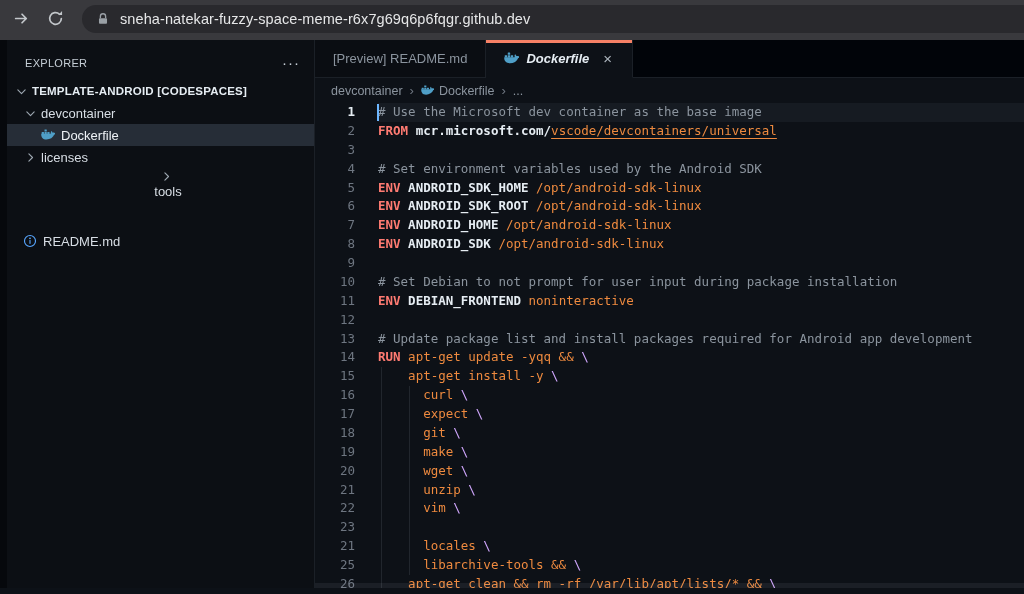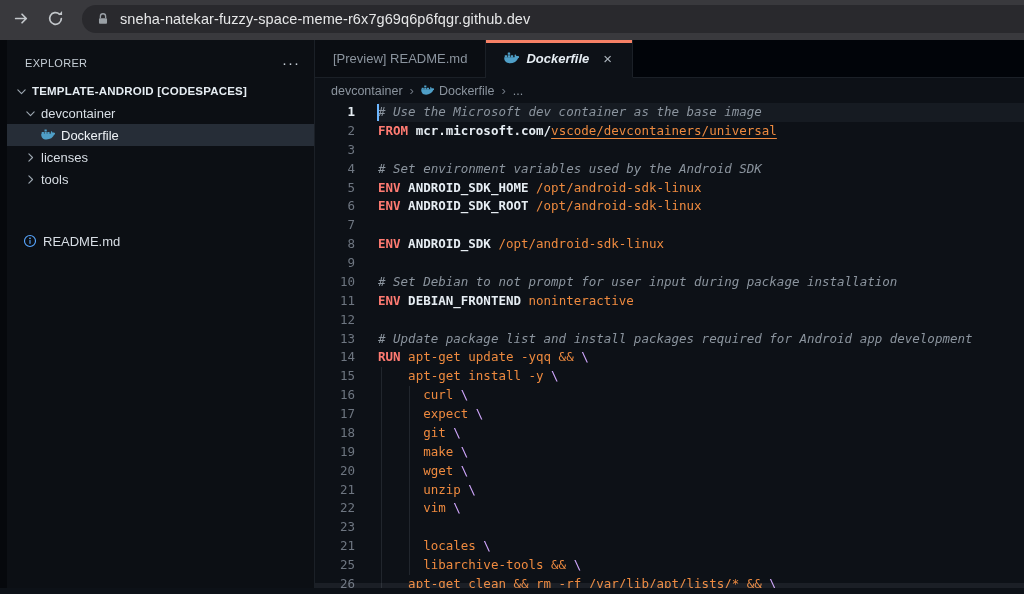--- a/index.html
+++ b/index.html
@@ -71,21 +71,21 @@
   .current-line { position:absolute; left:63px; right:0; top:0; height:19px; background:#161b22; }
   .indent-guide { position:absolute; width:1px; background:#21262d; }
   .guide-a { left:66px; top:264px; height:226px; }
   .guide-b { left:94px; top:283px; height:189px; }
   .cursor { position:absolute; left:62px; top:1px; width:2px; height:17px; background:#6cb6ff; }
   .hscroll-shadow { position:absolute; left:0; right:0; bottom:0; height:5px; background:rgba(201,209,217,0.08); }
   .code-line { position:relative; height:18.88px; line-height:18.88px; white-space:pre; display:flex; }
   .num { display:inline-block; width:40px; flex:0 0 40px; text-align:right; color:#6e7681; font-weight:400; }
   .code-line.active .num { color:#e6edf3; font-weight:bold; }
   .content { margin-left:23px; }
-  .tok-c { color:#8b949e;font-style:italic; }
+  .tok-c { color:#8b949e; }
   .tok-k { color:#ff7b72; font-weight:bold; }
   .tok-p { color:#e6edf3; font-weight:bold; }
   .tok-v { color:#ee8a3f; }
   .tok-l { color:#ee8a3f; text-decoration:underline; text-underline-offset:3px; }
   .tok-e { color:#d2a8ff; }
 </style>
 </head>
 <body>
 
 <div class="browser-bar">
@@ -152,21 +152,21 @@
             <span class="tree-label">Dockerfile</span>
           </div>
           <div class="tree-row" style="padding-left: 15px;">
             <span class="twisty">
               <svg viewBox="0 0 16 16" class="">
                 <path d="M6 3.5l4.5 4.5L6 12.5" fill="none" stroke="currentColor" stroke-width="1.4" stroke-linecap="round" stroke-linejoin="round"></path>
               </svg>
             </span>
             <span class="tree-label">licenses</span>
           </div>
-          <div class="tree-row" style="padding-left: 15px;">
+          <div class="tree-row" style="padding-left: 15px; flex-direction: column;">
             <span class="twisty">
               <svg viewBox="0 0 16 16" class="">
                 <path d="M6 3.5l4.5 4.5L6 12.5" fill="none" stroke="currentColor" stroke-width="1.4" stroke-linecap="round" stroke-linejoin="round"></path>
               </svg>
             </span>
             <span class="tree-label">tools</span>
           </div>
           <div class="tree-row" style="padding-left: 15px; margin-top: 40px;">
             <span class="file-icon icon-info">
               <svg viewBox="0 0 16 16" class="">
@@ -230,21 +230,21 @@
       <div class="current-line"></div>
       <div class="indent-guide guide-a"></div>
       <div class="indent-guide guide-b"></div>
       <div id="code-lines">
           <div class="code-line active"><span class="num">1</span><span class="content"><span class="tok-c"># Use the Microsoft dev container as the base image</span></span></div>
           <div class="code-line"><span class="num">2</span><span class="content"><span class="tok-k">FROM</span><span class="tok-p"> mcr.microsoft.com/</span><span class="tok-l">vscode/devcontainers/universal</span></span></div>
           <div class="code-line"><span class="num">3</span><span class="content"></span></div>
           <div class="code-line"><span class="num">4</span><span class="content"><span class="tok-c"># Set environment variables used by the Android SDK</span></span></div>
           <div class="code-line"><span class="num">5</span><span class="content"><span class="tok-k">ENV</span><span class="tok-p"> ANDROID_SDK_HOME</span><span class="tok-v"> /opt/android-sdk-linux</span></span></div>
           <div class="code-line"><span class="num">6</span><span class="content"><span class="tok-k">ENV</span><span class="tok-p"> ANDROID_SDK_ROOT</span><span class="tok-v"> /opt/android-sdk-linux</span></span></div>
-          <div class="code-line"><span class="num">7</span></div>
+          <div class="code-line"><span class="num">7</span><span class="content"><span class="tok-k">ENV</span><span class="tok-p"> ANDROID_HOME</span><span class="tok-v"> /opt/android-sdk-linux</span></span></div>
           <div class="code-line"><span class="num">8</span><span class="content"><span class="tok-k">ENV</span><span class="tok-p"> ANDROID_SDK</span><span class="tok-v"> /opt/android-sdk-linux</span></span></div>
           <div class="code-line"><span class="num">9</span><span class="content"></span></div>
           <div class="code-line"><span class="num">10</span><span class="content"><span class="tok-c"># Set Debian to not prompt for user input during package installation</span></span></div>
           <div class="code-line"><span class="num">11</span><span class="content"><span class="tok-k">ENV</span><span class="tok-p"> DEBIAN_FRONTEND</span><span class="tok-v"> noninteractive</span></span></div>
           <div class="code-line"><span class="num">12</span><span class="content"></span></div>
           <div class="code-line"><span class="num">13</span><span class="content"><span class="tok-c"># Update package list and install packages required for Android app development</span></span></div>
           <div class="code-line"><span class="num">14</span><span class="content"><span class="tok-k">RUN</span><span class="tok-v"> apt-get update -yqq &amp;&amp; </span><span class="tok-e">\</span></span></div>
           <div class="code-line"><span class="num">15</span><span class="content"><span class="tok-v">    apt-get install -y </span><span class="tok-e">\</span></span></div>
           <div class="code-line"><span class="num">16</span><span class="content"><span class="tok-v">      curl </span><span class="tok-e">\</span></span></div>
           <div class="code-line"><span class="num">17</span><span class="content"><span class="tok-v">      expect </span><span class="tok-e">\</span></span></div>

